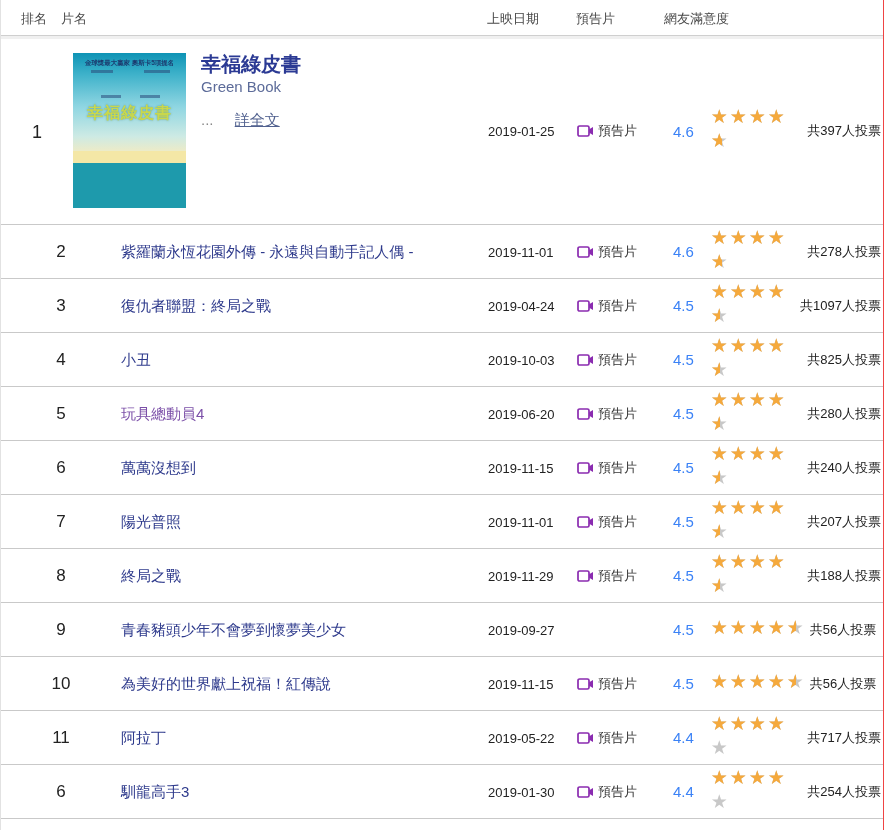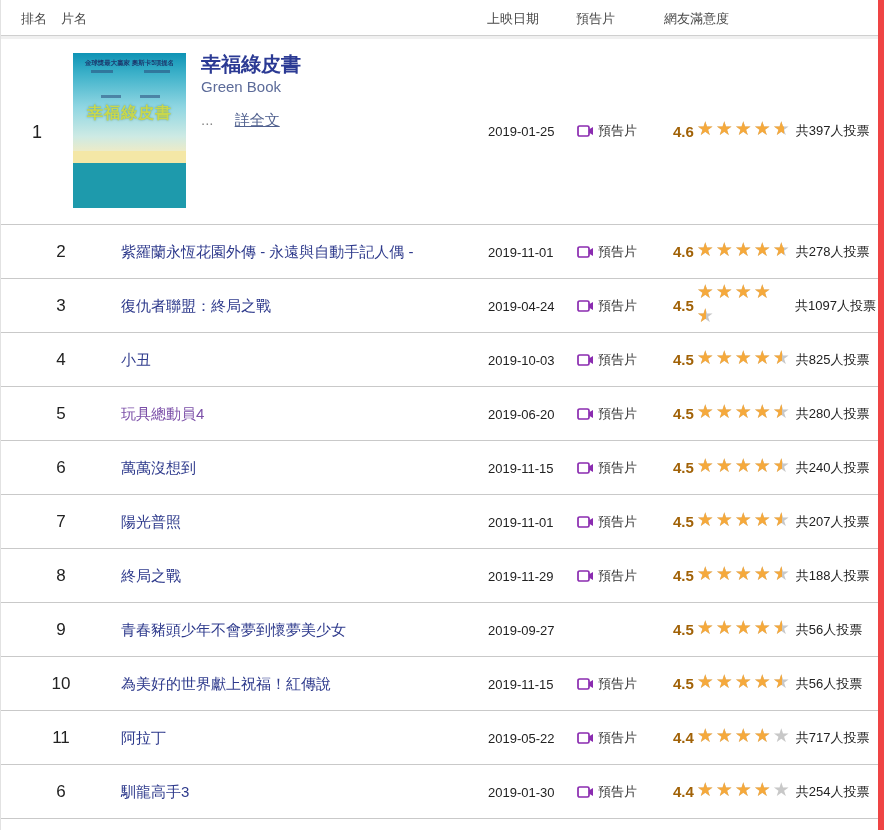--- a/index.html
+++ b/index.html
@@ -1,18 +1,18 @@
 <!DOCTYPE html>
 <html><head>
 <meta charset="utf-8">
 <style>
   * { margin:0; padding:0; box-sizing:border-box; }
   html,body { width:884px; height:830px; overflow:hidden; background:#fff;
     font-family:"Liberation Sans","DejaVu Sans",sans-serif; }
-  .table-wrap { width:884px; height:830px; border-left:1px solid #e2e2e2; border-right:6px solid #ef4444; }
+  .table-wrap { width:884px; height:830px; border-left:1px solid #e2e2e2; border-right:1px solid #ef4444; }
 
   
   .header-row { position:relative; height:36px; background:#fff; border-bottom:1px solid #cfcfcf; }
   .header-row .hlabel { position:absolute; top:10px; font-size:13px; color:#484848; }
   .h-rank   { left:20px; }
   .h-title  { left:60px; }
   .h-date   { left:486px; }
   .h-trailer{ left:575px; }
   .h-rating { left:663px; }
   .header-gap { height:3px; background:#f0f0f0; }
@@ -30,21 +30,21 @@
   .movie-title-link.visited { color:#7b4fa8; }
 
   .col-date { position:absolute; left:487px; top:50%; transform:translateY(-50%);
     font-size:13px; color:#222; }
   .col-trailer { position:absolute; left:576px; top:50%; transform:translateY(-50%); }
   .trailer-button { display:flex; align-items:center; gap:4px; cursor:pointer; background:none; border:none; }
   .trailer-label { font-size:13px; color:#333; }
 
   .col-rating { position:absolute; left:672px; right:2px; top:50%; transform:translateY(-50%);
     display:flex; align-items:center; }
-  .rating-value { font-size:15px; font-weight:bold; color:#a16207; margin-right:3px; }
+  .rating-value { font-size:15px; font-weight:normal; color:#3b82f6; margin-right:17px; }
   .star { position:relative; display:inline-block; width:19px; height:20px;
     font-size:19px; line-height:20px; }
   .star-base { position:absolute; left:0; top:0; color:#c8c8c8; }
   .star-fillwrap { position:absolute; left:0; top:0; overflow:hidden; color:#f5a93c; white-space:nowrap; }
   .votes { font-size:13px; color:#222; margin-left:4px; white-space:nowrap; }
 
   
   .featured .col-date, .featured .col-trailer, .featured .col-rating { top:92px; }
   .poster { position:absolute; left:72px; top:14px; width:113px; height:155px;
     overflow:hidden; cursor:pointer; background:#1e9aac; }

